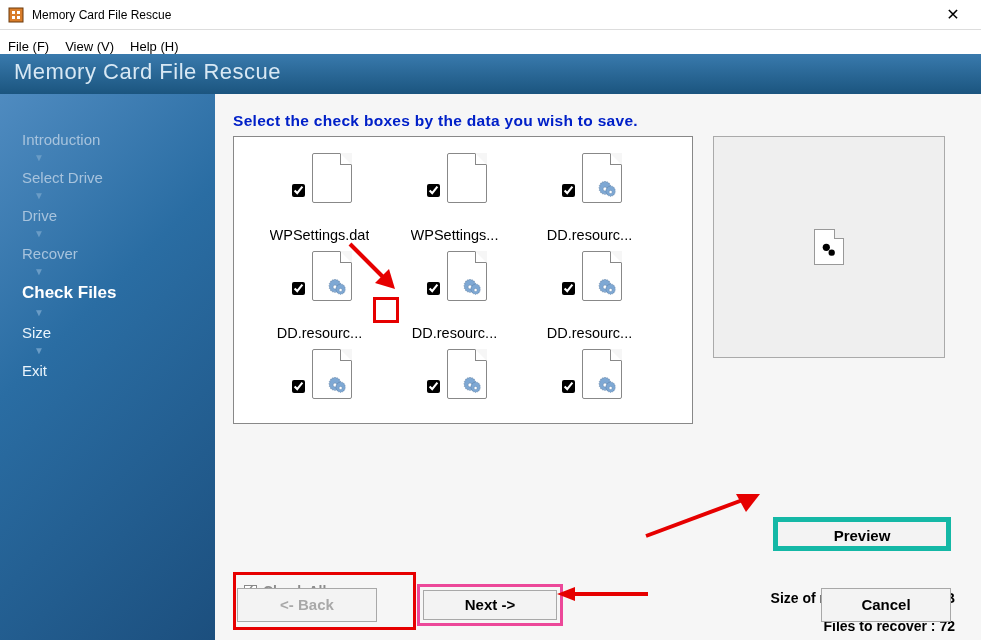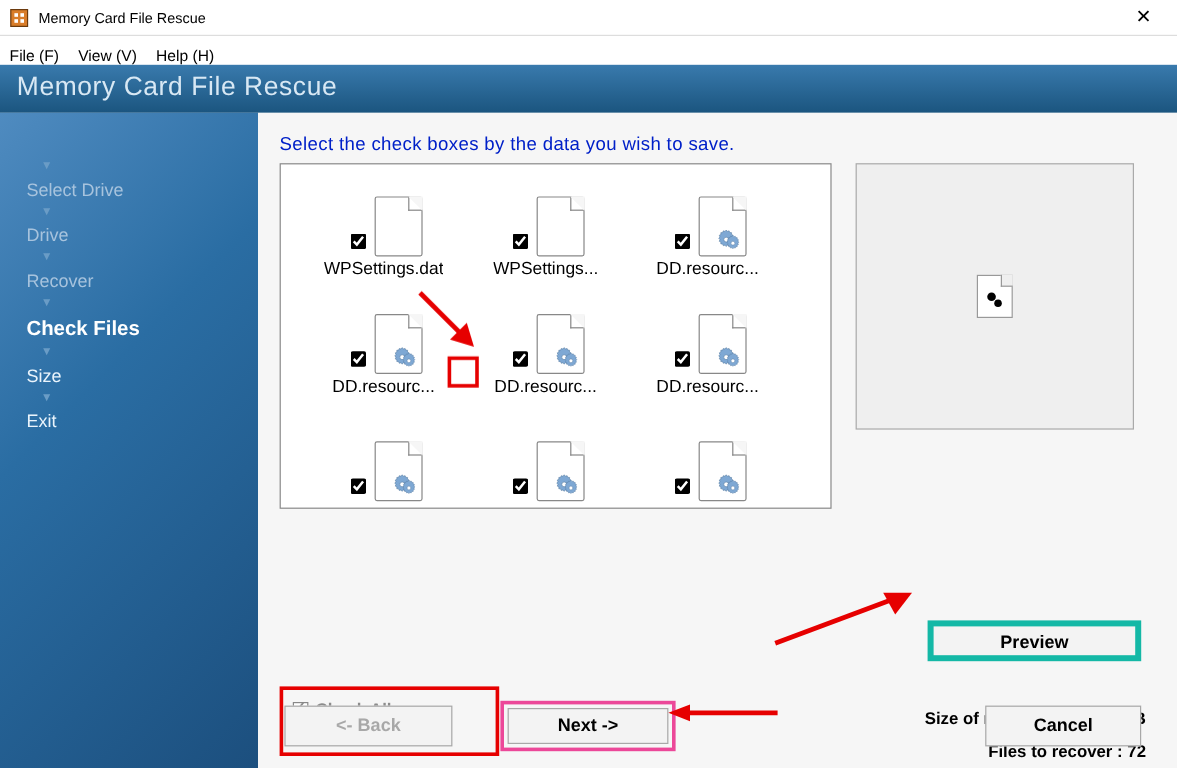--- a/index.html
+++ b/index.html
@@ -24,27 +24,27 @@
   
   .body-wrap { display: flex; height: calc(640px - 30px - 24px - 40px); }
   .sidebar { width: 215px; background: linear-gradient(135deg, #4f8bc0 0%, #2a6da3 40%, #1c4f7e 100%); color: #a7c3dd; padding: 35px 0 0 22px; font-size: 15px; font-family: Arial, sans-serif; }
   .step { padding: 2px 0 0 0; }
   .step.active { color: #fff; font-weight: bold; font-size: 17px; }
   .step.done { color: #eaf4fc; }
   .chev { color: #6a9cc6; font-size: 10px; padding: 4px 0 4px 12px; }
   .main { flex: 1; background: #f6f6f6; padding: 18px 22px 10px 18px; position: relative; font-size: 14px; }
 
   
-  .instruction { color: #0020c8; font-family: "Arial Black", Arial, sans-serif; font-weight: normal; font-size: 15.5px; letter-spacing: 0.3px; margin-bottom: 6px; }
+  .instruction { color: #0020c8; font-family: "Arial Black", Arial, sans-serif; font-weight: bold; font-size: 15.5px; letter-spacing: 0.3px; margin-bottom: 6px; }
 
   
   .middle { display: flex; gap: 20px; }
   .filepane { width: 460px; height: 288px; background: #fff; border: 1px solid #888; position: relative; overflow: hidden; }
   .filepane .inner { padding: 8px 2px 4px 18px; display: flex; flex-wrap: wrap; gap: 0; height: 100%; overflow-y: scroll; }
-  .fitem { width: 135px; height: 98px; display: flex; flex-direction: column; align-items: center; justify-content: center; font-size: 14px; }
+  .fitem { width: 135px; height: 98px; display: flex; flex-direction: column; align-items: center; justify-content: space-between; font-size: 14px; }
   .fitem .iconrow { display: flex; align-items: flex-end; gap: 4px; position: relative; height: 58px;}
   .fitem .chk { width: 13px; height: 13px; accent-color: #000; margin-bottom: 6px;}
   .fileicon { width: 40px; height: 50px; border: 1px solid #888; border-radius: 2px; background: #fff; position: relative; }
   .fileicon .fold { position: absolute; right: -1px; top: -1px; width: 12px; height: 12px; background: #fff; border-left: 1px solid #888; border-bottom: 1px solid #888;}
   .fileicon .fold::after{ content:""; position:absolute; right:0; top:0; width:0; height:0; border-top:12px solid #f6f6f6; border-left:12px solid transparent;}
   .gear { position:absolute; right:3px; bottom:3px; width:20px; height:20px; }
   .gear svg { width:20px; height:20px; fill:#7ea8d4; stroke:#5a7fa5; stroke-width:0.5;}
   .fitem .lbl { margin-top: 3px; white-space: nowrap; overflow: hidden; text-overflow: clip; max-width: 128px; text-align: center; font-size: 14.5px;}
 
   .previewbox { width: 232px; height: 222px; border: 1px solid #aaa; background: #efefef; display:flex; align-items:center; justify-content:center; }
@@ -104,20 +104,21 @@
   <span class="mitem">View (V)</span>
   <span class="mitem">Help (H)</span>
 </div>
 
 <div class="banner">
   <span>Memory Card File Rescue</span>
 </div>
 
 <div class="body-wrap">
   <div class="sidebar">
+    <div class="step">Introduction</div>
     <div class="chev">▼</div>
     <div class="step">Select Drive</div>
     <div class="chev">▼</div>
     <div class="step">Drive</div>
     <div class="chev">▼</div>
     <div class="step">Recover</div>
     <div class="chev">▼</div>
     <div class="step active">Check Files</div>
     <div class="chev">▼</div>
     <div class="step done">Size</div>

